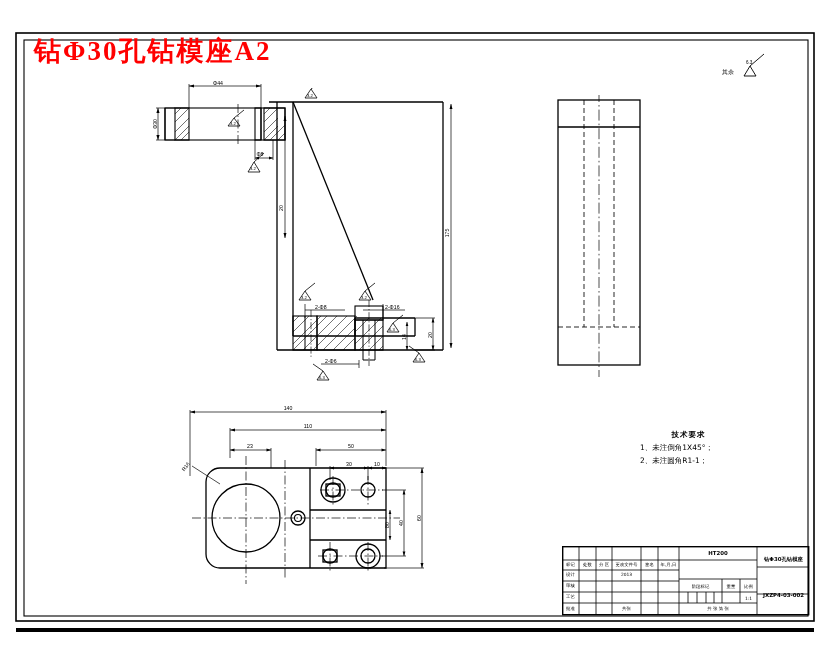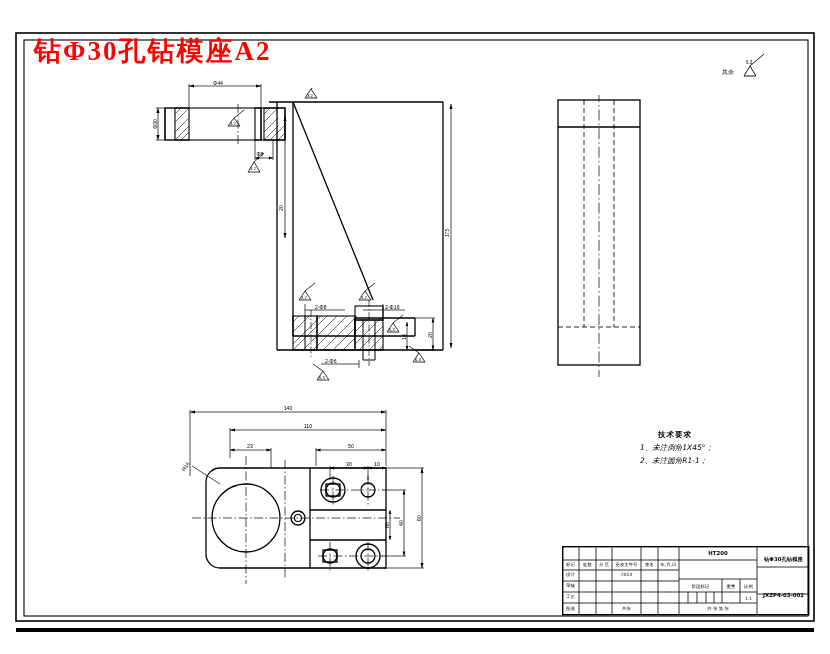--- a/index.html
+++ b/index.html
@@ -12,22 +12,22 @@
     position:absolute;left:34px;top:38px;
     font-family:"Liberation Serif","DejaVu Serif",serif;
     font-size:27px;font-weight:bold;color:#ff0000;letter-spacing:2px;
     white-space:nowrap;line-height:1;
   }
   .dim{font-size:5.2px;font-family:"Liberation Sans",sans-serif;
        fill:#000;letter-spacing:0px;}
   .dim-v{font-size:5.2px;font-family:"Liberation Sans",sans-serif;fill:#000;}
   .tech-block{position:absolute;left:640px;top:428px;font-size:7.5px;
       font-family:"DejaVu Sans",sans-serif;line-height:13px;color:#000;}
-  .tech-head{margin-left:18px;font-weight:bold;letter-spacing:1px;}
-  .tech-line{white-space:nowrap;font-style:italic;}
+  .tech-head{margin-left:24px;font-weight:bold;letter-spacing:1px;text-align:center;}
+  .tech-line{white-space:nowrap;}
   .tb-cell{position:absolute;font-size:4.4px;
       font-family:"DejaVu Sans",sans-serif;color:#000;
       display:flex;align-items:center;justify-content:center;
       text-align:center;line-height:1;white-space:nowrap;overflow:hidden;}
   .tb-bold{font-weight:bold;font-size:5.4px;}
 </style>
 </head>
 <body>
 
 <div id="sheet">

